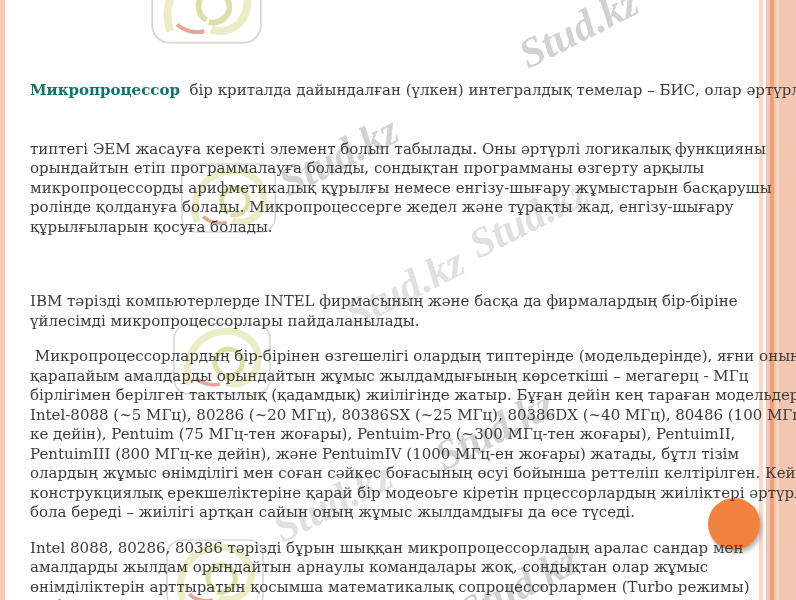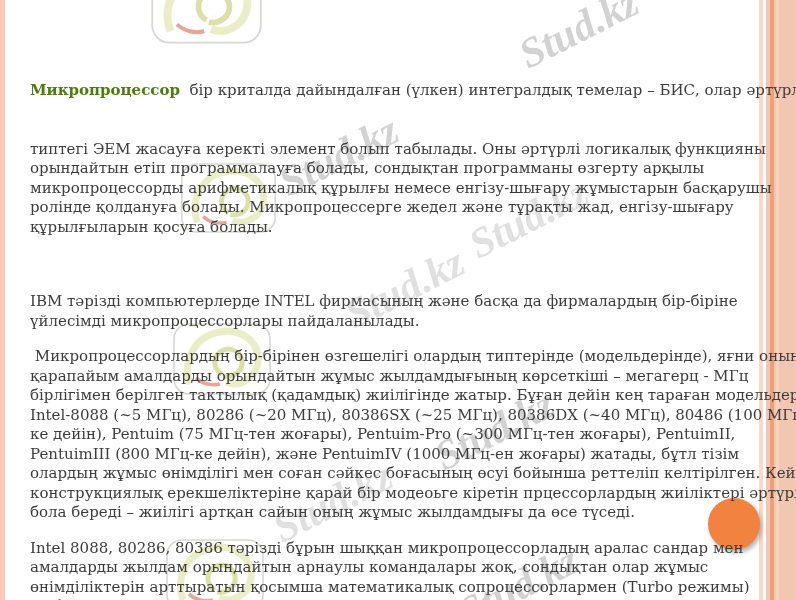--- a/index.html
+++ b/index.html
@@ -49,21 +49,21 @@
 
   
   .content {
     position: absolute; left: 30px; top: 42px; width: 730px;
     z-index: 2;
     font-size: 15px; line-height: 19.5px;
     color: #3c3c3c;
   }
   .para { margin: 0 0 16px 0; white-space: pre; }
   .first-line { white-space: pre; }
-  .heading-red { color: #4d7c0f; font-weight: bold; }
+  .heading-red { color: #0f766e; font-weight: bold; }
 </style>
 </head>
 <body>
 
 <div class="stripe-left"></div>
 <div class="right-band rb-1"></div>
 <div class="right-band rb-2"></div>
 <div class="right-band rb-3"></div>
 <div class="right-band rb-4"></div>
 

